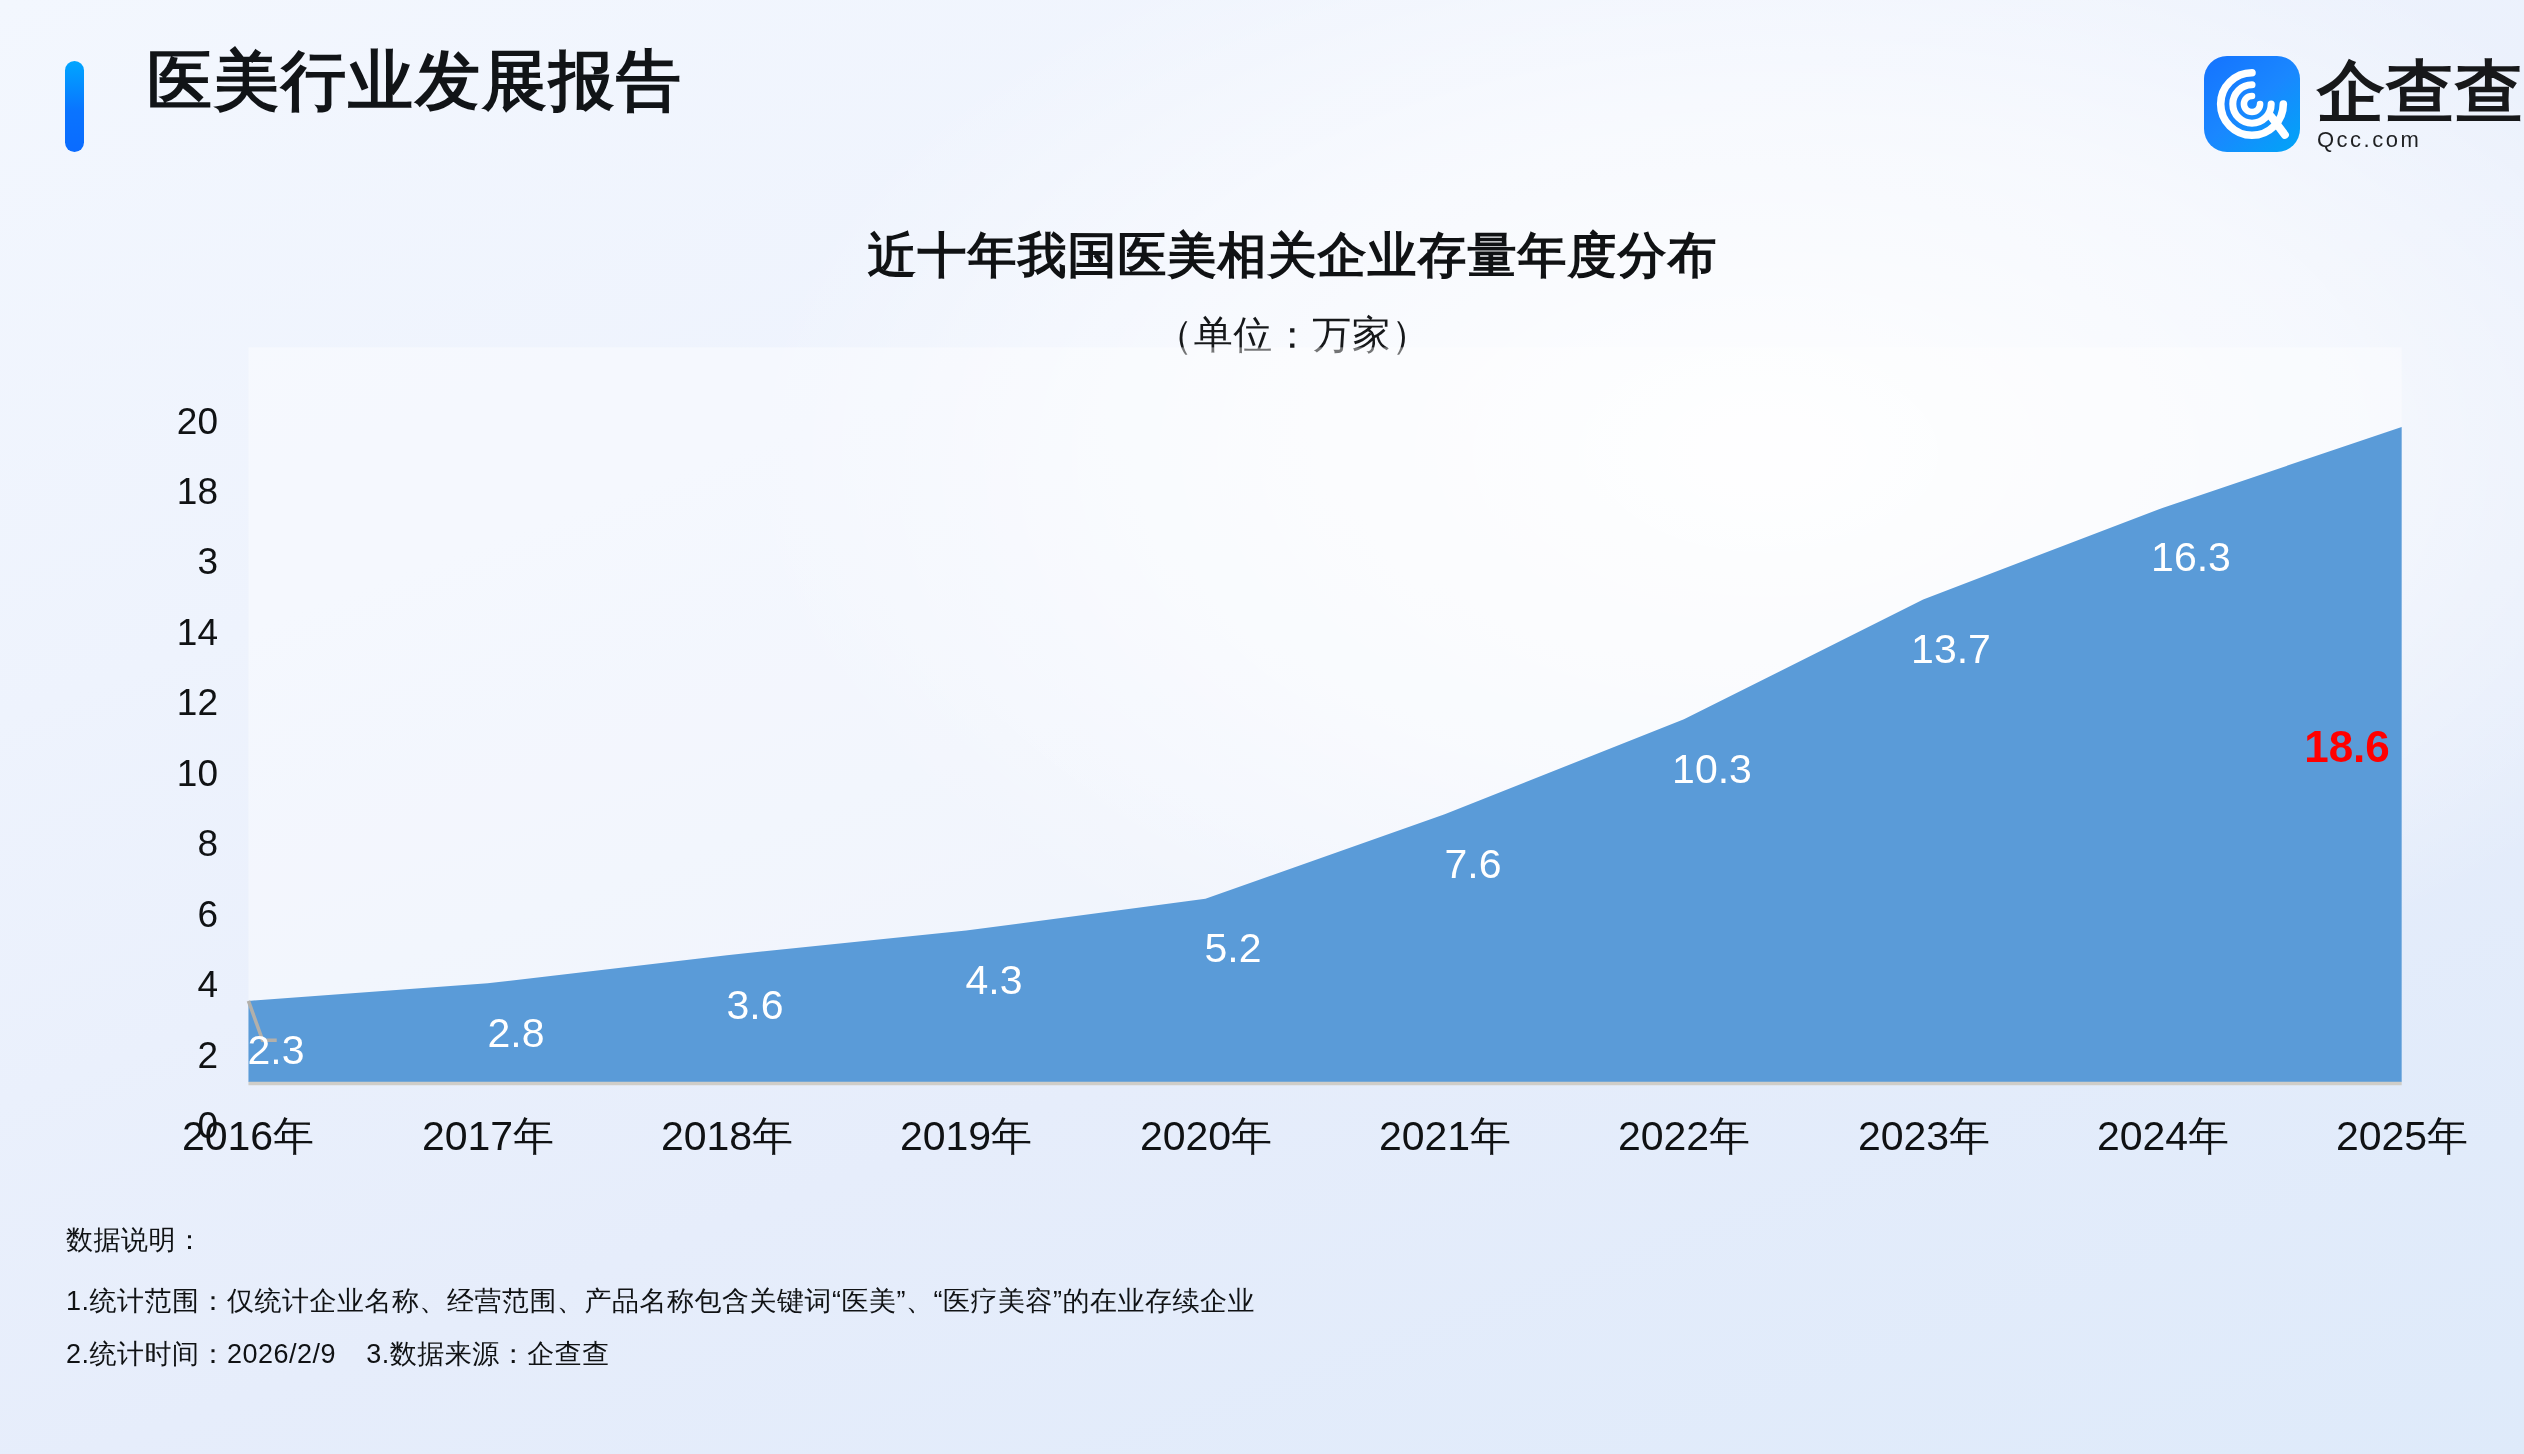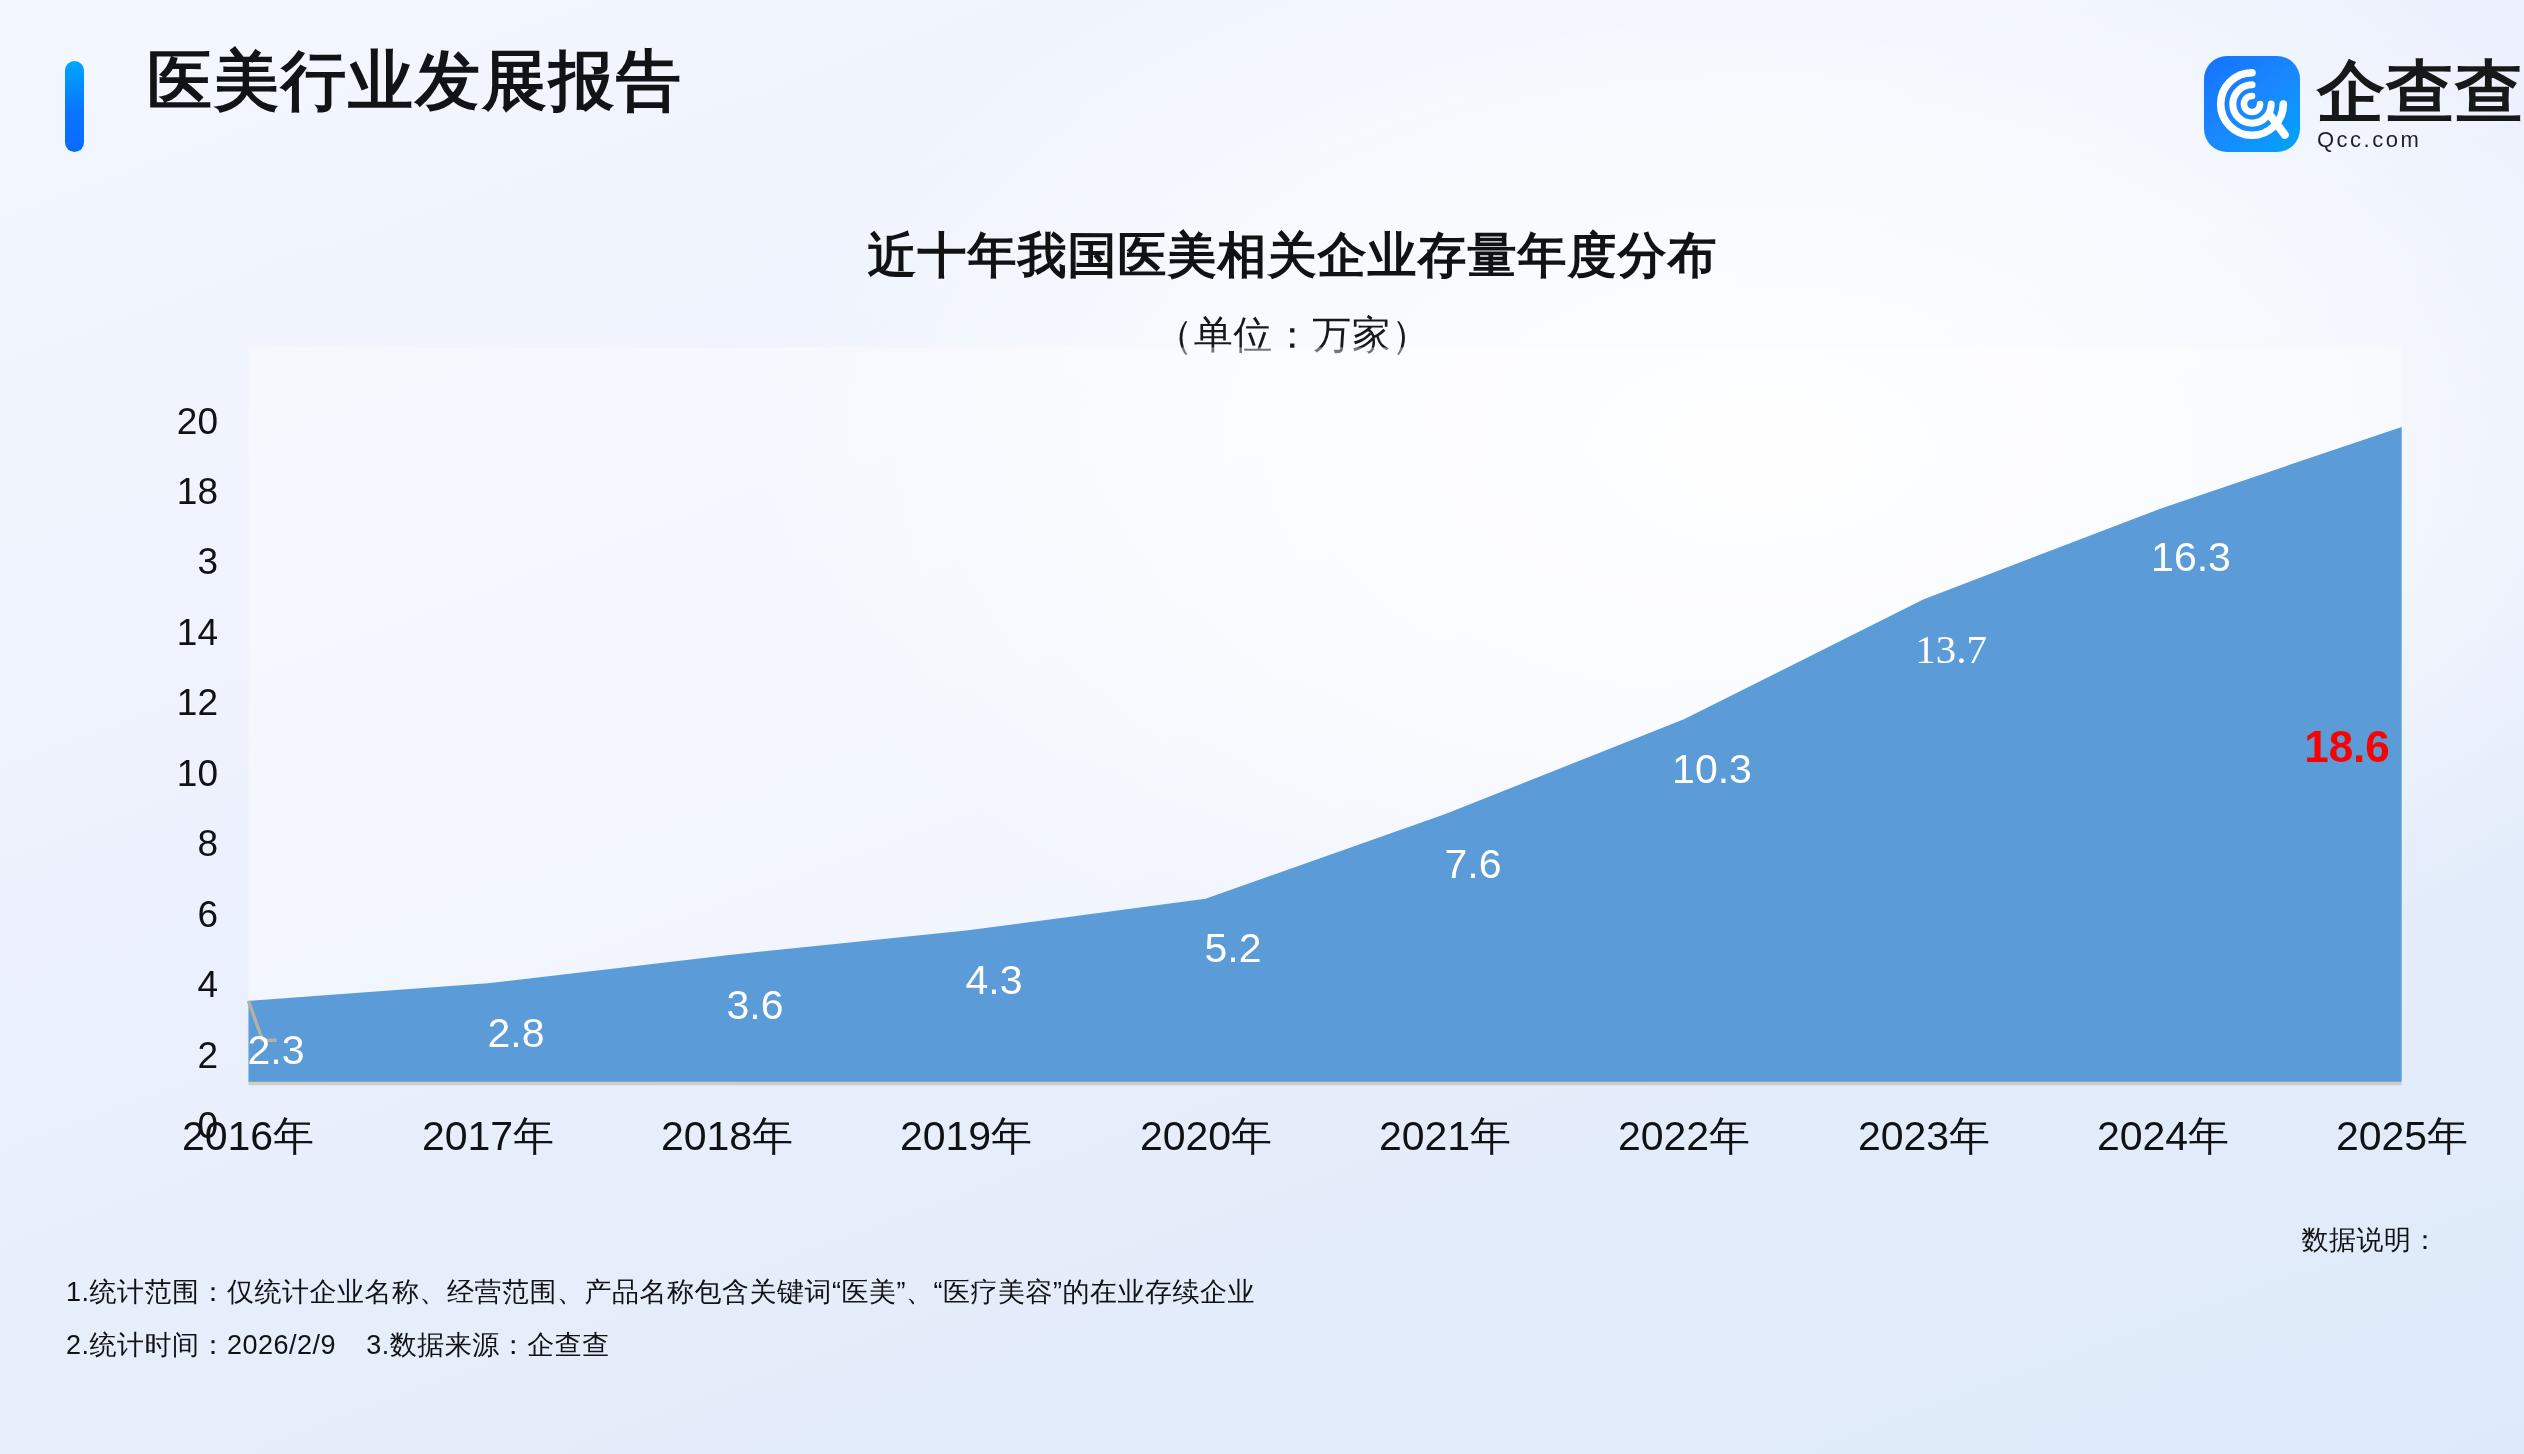--- a/index.html
+++ b/index.html
@@ -169,23 +169,22 @@
     position: absolute;
     left: 66px;
     top: 1227px;
     width: 2373px;
   }
   .note-head {
     font-size: 27px;
     color: #101214;
     font-weight: 400;
     line-height: 1;
-    margin-bottom: 25px;
+    margin-bottom: 34px;
     letter-spacing: 0.5px;
-    text-align: right;
   }
   .note-line {
     font-size: 27px;
     color: #101214;
     font-weight: 400;
     line-height: 1;
     margin-bottom: 26px;
     letter-spacing: 0.5px;
     white-space: nowrap;
   }
@@ -250,21 +249,21 @@
         <div class="xtick" style="left: 1924px; top: 1116px;">2023年</div>
         <div class="xtick" style="left: 2163px; top: 1116px;">2024年</div>
         <div class="xtick" style="left: 2402px; top: 1116px;">2025年</div>
         <div class="dlabel" style="left: 276px; top: 1030px;">2.3</div>
         <div class="dlabel" style="left: 516px; top: 1013px;">2.8</div>
         <div class="dlabel" style="left: 755px; top: 985px;">3.6</div>
         <div class="dlabel" style="left: 994px; top: 960px;">4.3</div>
         <div class="dlabel" style="left: 1233px; top: 928px;">5.2</div>
         <div class="dlabel" style="left: 1473px; top: 844px;">7.6</div>
         <div class="dlabel" style="left: 1712px; top: 749px;">10.3</div>
-        <div class="dlabel" style="left: 1951px; top: 629px; font-family: Liberation Serif, serif;">13.7</div>
+        <div class="dlabel" style="left: 1951px; top: 629px;">13.7</div>
         <div class="dlabel" style="left: 2191px; top: 537px;">16.3</div>
         <div class="dlabel highlight" style="left: 2347px; top: 725px;">18.6</div>
       </div>
   </div>
 
   <div id="footer">
     <div class="note-head">数据说明：</div>
     <div class="note-line">1.统计范围：仅统计企业名称、经营范围、产品名称包含关键词“医美”、“医疗美容”的在业存续企业</div>
     <div class="note-line"><span>2.统计时间：2026/2/9</span><span class="note-gap"></span><span>3.数据来源：企查查</span></div>
   </div>

